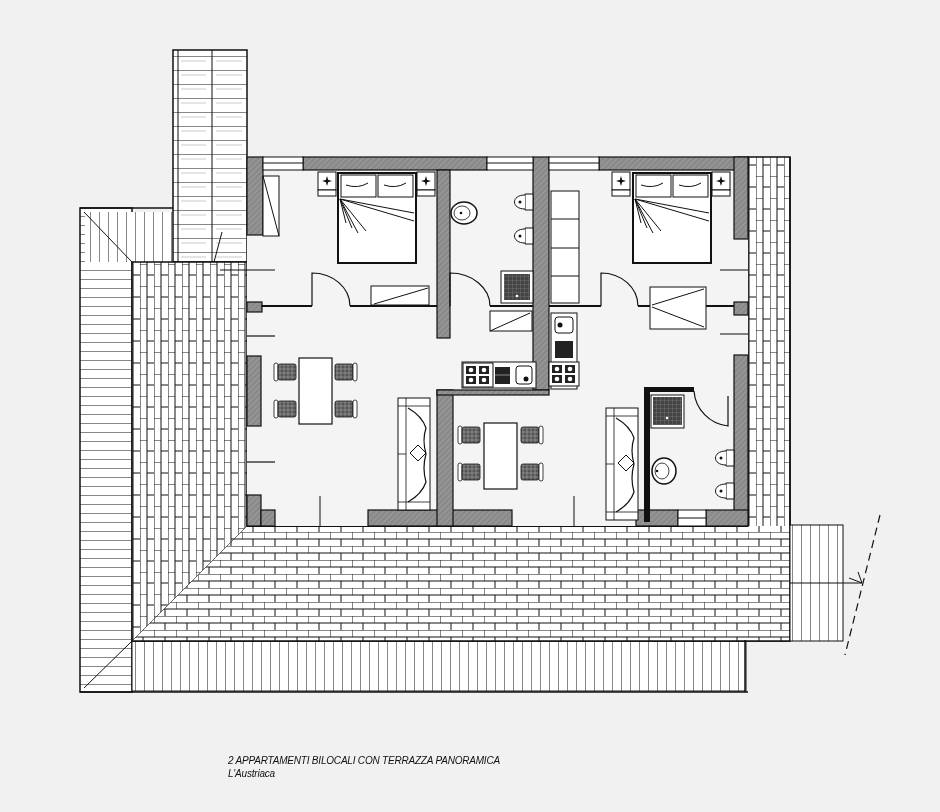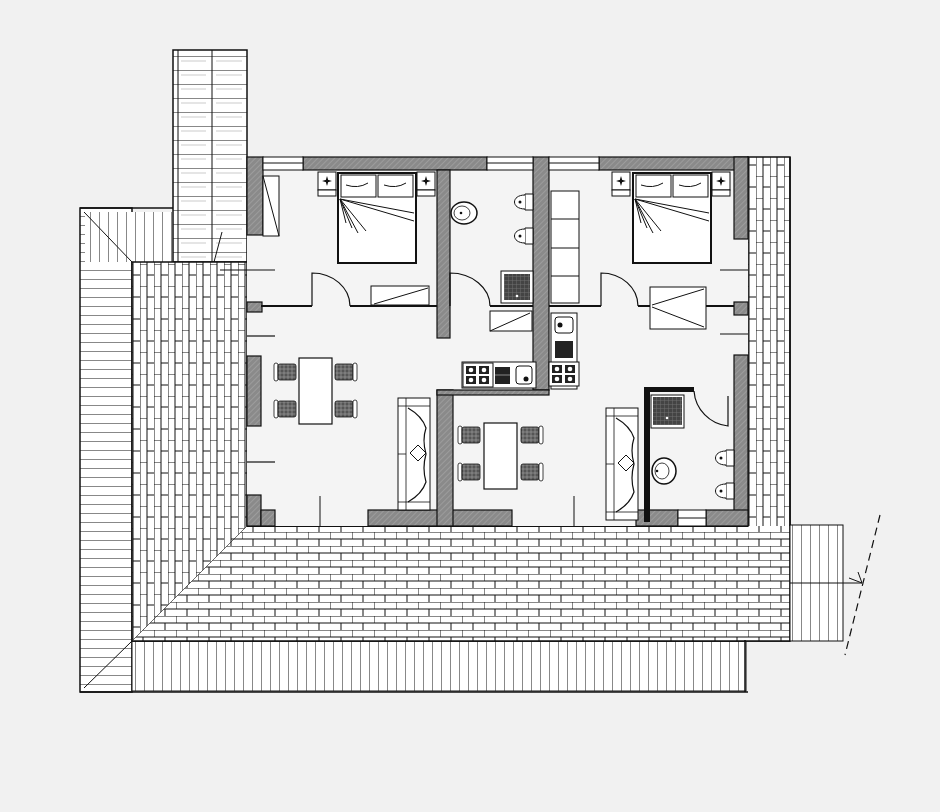--- a/index.html
+++ b/index.html
@@ -287,13 +287,15 @@
   </g>
 
   <g stroke="#111" stroke-width="1.2">
     <line x1="220" y1="270" x2="275" y2="270"></line>
     <line x1="247" y1="336" x2="275" y2="336"></line>
     <line x1="247" y1="462" x2="275" y2="462"></line>
   </g>
 </svg>
 
 <div class="caption">
+  <div>2 APPARTAMENTI BILOCALI CON TERRAZZA PANORAMICA</div>
+  <div>L'Austriaca</div>
 </div>
 
 </body></html>

